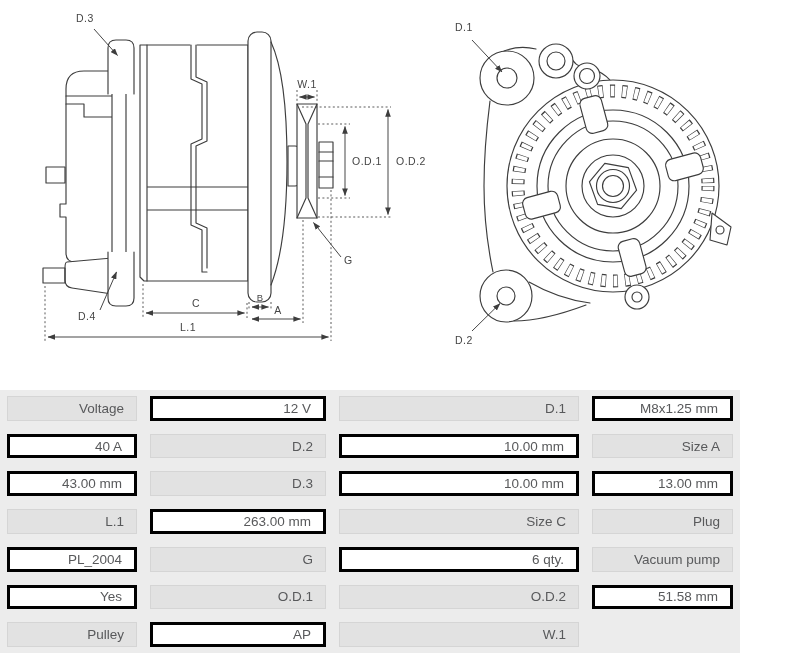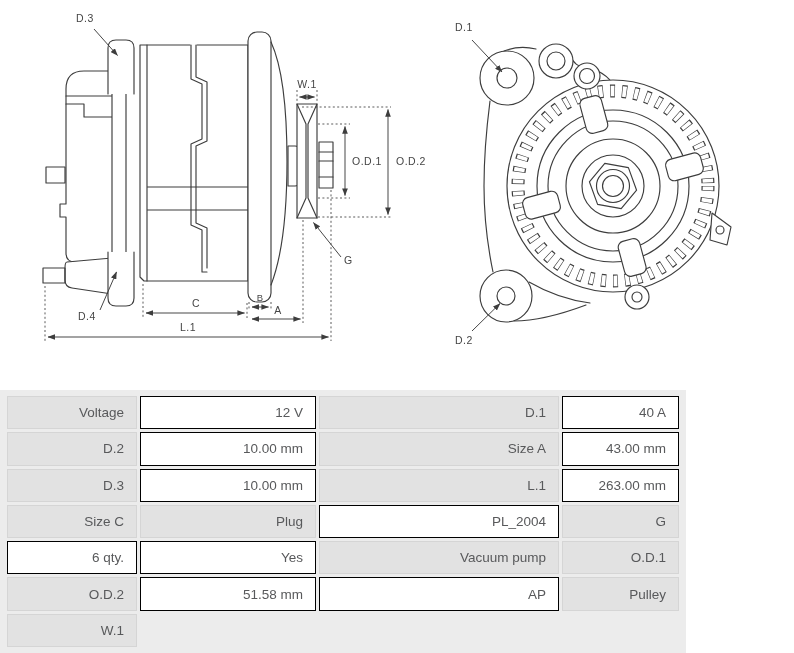--- a/index.html
+++ b/index.html
@@ -10,27 +10,27 @@
   
   .ln{stroke:var(--line);stroke-width:1.15;fill:none;stroke-linejoin:round;stroke-linecap:round;}
   .wf{fill:#fff;}
   .dm{stroke:var(--line);stroke-width:.95;fill:none;}
   .dot{stroke:var(--line);stroke-width:.85;fill:none;stroke-dasharray:2 2.4;}
   .tx{font:10.5px "Liberation Sans",sans-serif;fill:#454545;letter-spacing:.5px;}
   .txs{font:9.5px "Liberation Sans",sans-serif;fill:#454545;}
   .mk{fill:var(--line);}
 
   
-  .spec-table{box-sizing:border-box;width:686px;height:263px;background:var(--table-bg);
+  .spec-table{box-sizing:border-box;width:740px;height:263px;background:var(--table-bg);
     padding:6px 7px;display:grid;grid-template-columns:130px 176px 240px 1fr;
-    grid-auto-rows:1fr;gap:3px;}
+    grid-auto-rows:1fr;gap:13px;}
   .cell{box-sizing:border-box;display:flex;align-items:center;justify-content:flex-end;
     padding-right:12px;font-size:13.5px;color:var(--text);overflow:hidden;white-space:nowrap;}
   .lab{background:var(--label-cell);border:1px solid var(--cell-border);}
-  .val{background:var(--value-cell);border:1px solid #000000;}
+  .val{background:var(--value-cell);border:3px solid #000000;}
 </style>
 </head>
 <body>
 
 <div class="diagram-area">
 <svg width="794" height="390" viewBox="0 0 794 390">
   <defs>
     <marker id="arr" viewBox="0 0 8 6" refX="7.5" refY="3" markerWidth="8" markerHeight="6" orient="auto-start-reverse">
       <path d="M0,0 L8,3 L0,6 Z" class="mk"></path>
     </marker>
@@ -212,42 +212,44 @@
       <text class="tx" x="455" y="344">D.2</text>
     </g>
   </g>
 </svg>
 </div>
 
 <div class="spec-table">
   <div class="cell lab">Voltage</div>
   <div class="cell val">12 V</div>
   <div class="cell lab">D.1</div>
+  <div class="cell val">M8x1.25 mm</div>
 
   <div class="cell val">40 A</div>
   <div class="cell lab">D.2</div>
   <div class="cell val">10.00 mm</div>
 
   <div class="cell lab">Size A</div>
   <div class="cell val">43.00 mm</div>
   <div class="cell lab">D.3</div>
   <div class="cell val">10.00 mm</div>
 
+  <div class="cell val">13.00 mm</div>
   <div class="cell lab">L.1</div>
   <div class="cell val">263.00 mm</div>
 
   <div class="cell lab">Size C</div>
   <div class="cell lab">Plug</div>
   <div class="cell val">PL_2004</div>
 
   <div class="cell lab">G</div>
   <div class="cell val">6 qty.</div>
+  <div class="cell lab">Vacuum pump</div>
   <div class="cell val">Yes</div>
-  <div class="cell lab">Vacuum pump</div>
 
   <div class="cell lab">O.D.1</div>
   <div class="cell lab">O.D.2</div>
   <div class="cell val">51.58 mm</div>
 
+  <div class="cell lab">Pulley</div>
   <div class="cell val">AP</div>
-  <div class="cell lab">Pulley</div>
   <div class="cell lab">W.1</div>
 </div>
 
 </body></html>

